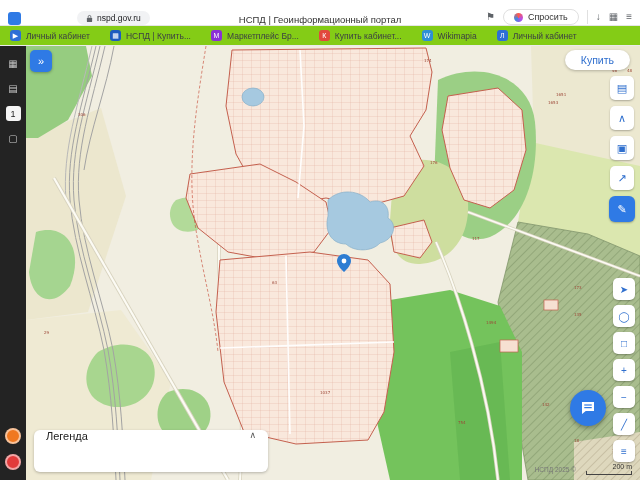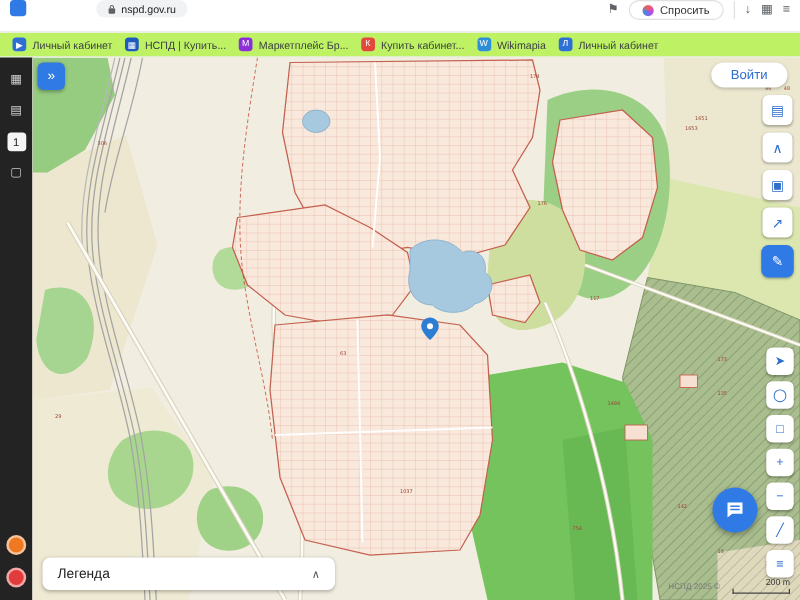--- a/index.html
+++ b/index.html
@@ -4,36 +4,36 @@
 <style>
   * { margin:0; padding:0; box-sizing:border-box; }
   html,body { width:640px; height:480px; overflow:hidden; }
   body { font-family:"Liberation Sans","DejaVu Sans",sans-serif; background:#fff; color:#222; }
   :root { --accent:#2f7ae5; }
 
   .browser { width:640px; height:480px; display:flex; flex-direction:column; }
 
   
   .topbar { height:26px; flex:0 0 26px; background:#fff; border-bottom:1px solid #e5e5e5;
-            display:flex; align-items:flex-start; padding:0 8px; gap:8px; position:relative; }
+            display:flex; align-items:flex-end; padding:0 8px; gap:8px; position:relative; }
   .app-icon { width:13px; height:13px; border-radius:3px; background:var(--accent); flex:0 0 13px; }
   .url-pill { margin-left:48px; display:flex; align-items:center; gap:4px; background:#f1f2f4;
               border-radius:10px; padding:2px 9px; font-size:8.5px; color:#202124; }
   .page-title { position:absolute; left:0; right:0; text-align:center; font-size:9.5px;
                 color:#333; pointer-events:none; }
   .topbar-right { margin-left:auto; display:flex; align-items:center; gap:8px; z-index:1; background:#fff; }
   .tb-icon { font-size:10px; color:#5f6368; line-height:1; }
   .ask-btn { display:flex; align-items:center; gap:5px; border:1px solid #e0e0e0; border-radius:11px;
              padding:2px 10px; font-size:9px; color:#333; background:#fff; }
   .spark { width:9px; height:9px; border-radius:50%;
            background:conic-gradient(#ff5b4d,#b44df0,#3f8ae0,#ff5b4d); }
   .vdiv { width:1px; height:14px; background:#e0e0e0; }
 
-  .bookmarks { height:20px; flex:0 0 20px; background:#bef264; border-bottom:1px solid #ebebeb;
-               display:flex; align-items:center; gap:10px; padding:0 10px; font-size:8.5px; color:#3c4043; }
+  .bookmarks { height:20px; flex:0 0 20px; background:#84cc16; border-bottom:1px solid #ebebeb;
+               display:flex; align-items:center; gap:20px; padding:0 10px; font-size:8.5px; color:#3c4043; }
   .bm { display:flex; align-items:center; gap:5px; white-space:nowrap; }
   .fav { width:11px; height:11px; border-radius:3px; color:#fff; font-size:7px;
          display:flex; align-items:center; justify-content:center; }
 
   
   .content { flex:1; display:flex; min-height:0; }
   .rail { width:26px; flex:0 0 26px; background:#232323; display:flex; flex-direction:column;
           align-items:center; padding:10px 0; gap:10px; }
   .rail-icon { width:15px; height:15px; display:flex; align-items:center; justify-content:center;
                color:#c9c9c9; font-size:10px; border-radius:3px; }
@@ -57,22 +57,22 @@
   .tool { background:#fff; border-radius:5px; color:#2f6fce; display:flex; align-items:center;
           justify-content:center; box-shadow:0 1px 2px rgba(0,0,0,.28); }
   .tool.t24 { width:24px; height:24px; font-size:11px; }
   .tool.t22 { width:22px; height:22px; font-size:10px; }
   .tool.active { background:var(--accent); color:#fff; width:26px; height:26px; border-radius:6px; }
 
   .chat-fab { position:absolute; right:34px; bottom:54px; width:36px; height:36px; border-radius:50%;
               background:var(--accent); display:flex; align-items:center; justify-content:center;
               box-shadow:0 2px 5px rgba(0,0,0,.35); }
 
-  .legend { position:absolute; left:8px; bottom:8px; width:234px; height:26px; background:#fff;
-            border-radius:6px; box-shadow:0 1px 3px rgba(0,0,0,.25); display:flex; align-items:center;
+  .legend { position:absolute; left:8px; bottom:8px; width:234px; height:42px; background:#fff;
+            border-radius:6px; box-shadow:0 1px 3px rgba(0,0,0,.25); display:flex; align-items:flex-start;
             justify-content:space-between; padding:0 12px; font-size:11px; color:#222; }
   .legend .chev { font-size:9px; color:#555; }
 
   .scalebar { position:absolute; right:8px; bottom:5px; text-align:right; font-size:7px; color:#333; }
   .scale-line { width:46px; height:4px; border-left:1px solid #444; border-right:1px solid #444;
                 border-bottom:1px solid #444; margin-top:1px; }
   .attribution { position:absolute; right:64px; bottom:7px; font-size:6.5px; color:#777; }
 </style>
 </head>
 <body>
@@ -81,20 +81,21 @@
 
   <div class="topbar">
     <span class="app-icon"></span>
     <div class="url-pill">
       <svg width="7" height="9" viewBox="0 0 8 10">
         <rect x="1" y="4" width="6" height="5" rx="1" fill="#5f6368"></rect>
         <path d="M2.5 4V3a1.5 1.5 0 013 0v1" fill="none" stroke="#5f6368"></path>
       </svg>
       <span>nspd.gov.ru</span>
     </div>
+    <div class="page-title">НСПД | Геоинформационный портал</div>
     <div class="topbar-right">
       <span class="tb-icon">⚑</span>
       <div class="ask-btn">
         <span class="spark"></span>
         <span>Спросить</span>
       </div>
       <span class="vdiv"></span>
       <span class="tb-icon">↓</span>
       <span class="tb-icon">▦</span>
       <span class="tb-icon">≡</span>
@@ -246,21 +247,21 @@
             <text x="460" y="278" class="plabel">1494</text>
             <text x="294" y="348" class="plabel">1037</text>
             <text x="432" y="378" class="plabel">754</text>
             <text x="516" y="360" class="plabel">142</text>
             <text x="548" y="396" class="plabel">18</text>
             <text x="586" y="406" class="plabel">1025</text>
           </g>
       </svg>
 
       <div class="panel-toggle">»</div>
-      <div class="login-btn">Войти</div>
+      <div class="login-btn">Купить</div>
 
       <div class="toolbar top" id="toolbar-top">
           <div class="tool t24">▤</div>
           <div class="tool t24">∧</div>
           <div class="tool t24">▣</div>
           <div class="tool t24">↗</div>
           <div class="tool t24 active">✎</div>
         </div>
       <div class="toolbar bottom" id="toolbar-bottom">
           <div class="tool t22">➤</div>

